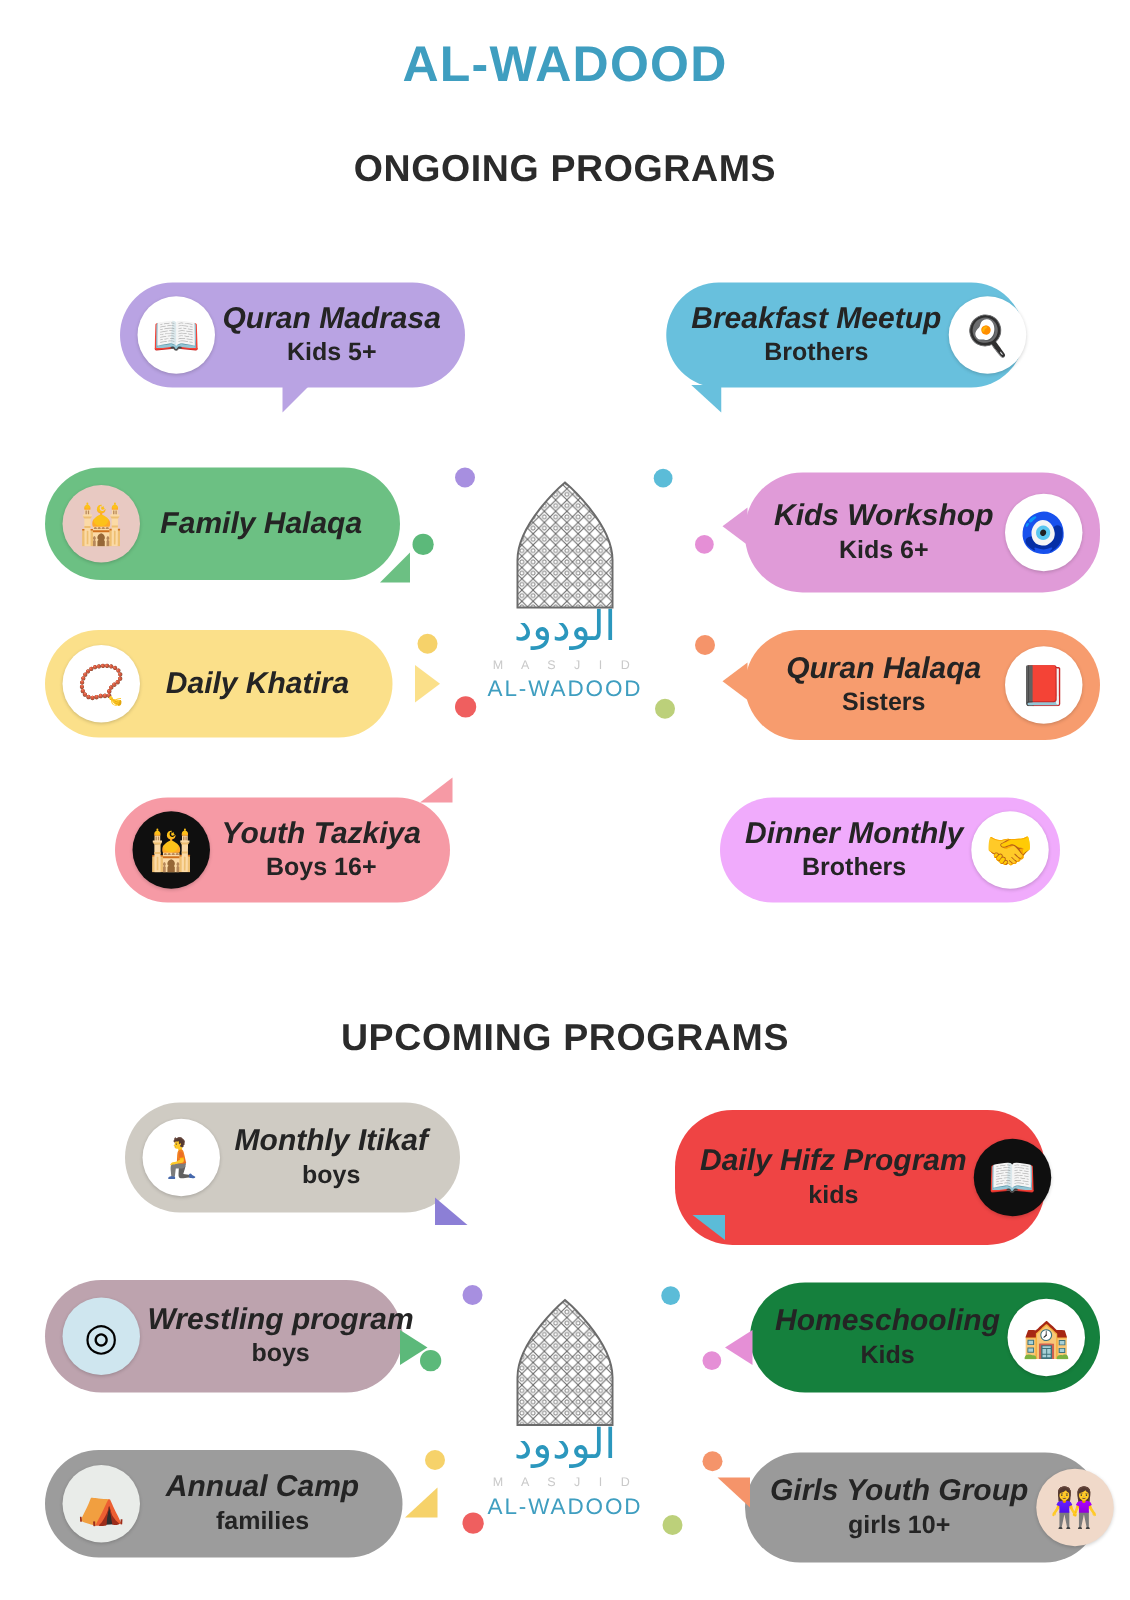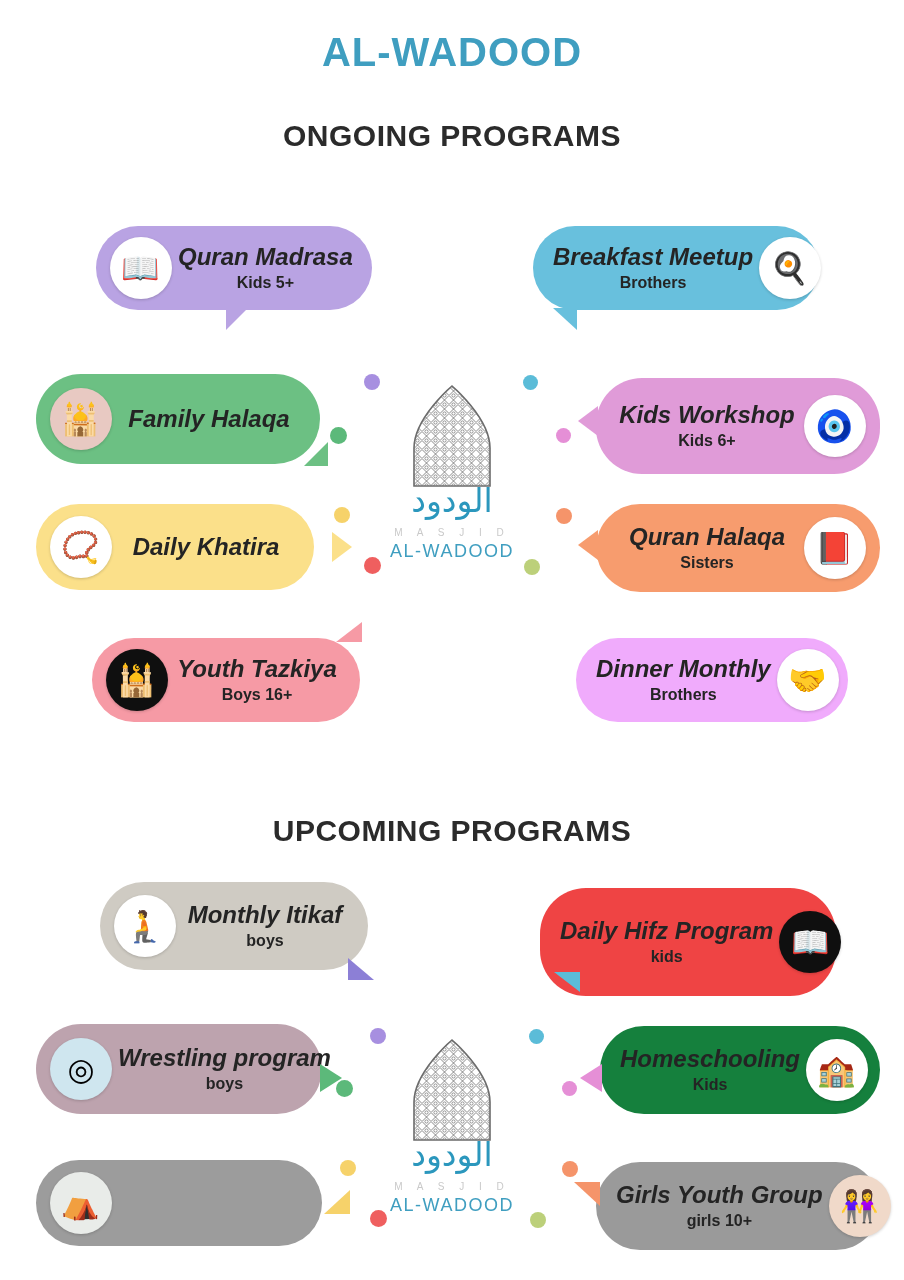--- a/index.html
+++ b/index.html
@@ -71,21 +71,21 @@
     align-items: center;
     border-radius: 46px;
     padding: 0 14px;
   }
   .bubble .txt { flex: 1; text-align: center; padding: 0 6px; }
   .bubble .title {
     font-size: 24px; font-weight: bold; color: #242424; line-height: 1.1;
     white-space: nowrap;
     font-style: italic;
   }
-  .bubble .sub { font-size: 16px; font-weight: bold; color: #242424; margin-top: 3px; }
+  .bubble .sub { font-size: 20px; font-weight: bold; color: #242424; margin-top: 3px; }
   .icon-circle {
     width: 62px; height: 62px; border-radius: 50%;
     background: #fff;
     display: flex; align-items: center; justify-content: center;
     font-size: 31px;
     flex: 0 0 62px;
     box-shadow: 0 1px 3px rgba(0,0,0,0.18);
     overflow: hidden;
   }
   .icon-circle.dark { background: #0f0f0f; color: #fff; }
@@ -252,20 +252,24 @@
     <div class="txt">
       <div class="title">Homeschooling</div>
       <div class="sub">Kids</div>
     </div>
     <div class="icon-circle">🏫</div>
     <div class="tail" style="left:-20px;top:38px;border-width:14px 22px 14px 0;border-color:transparent #e58fd6 transparent transparent;"></div>
   </div>
 
   <div class="bubble" style="left:36px;top:1130px;width:286px;height:86px;background:#9c9c9c;">
     <div class="icon-circle" style="background:#e9ece9;">⛺</div>
+    <div class="txt">
+      <div class="title">Annual Camp</div>
+      <div class="sub">families</div>
+    </div>
     <div class="tail" style="left:288px;top:30px;border-width:0 0 24px 26px;border-color:transparent transparent #f6d26a transparent;"></div>
   </div>
 
   <div class="bubble" style="left:596px;top:1132px;width:284px;height:88px;background:#9a9a9a;">
     <div class="txt">
       <div class="title">Girls Youth Group</div>
       <div class="sub">girls 10+</div>
     </div>
     <div class="icon-circle" style="background:#f0d9c9;">👭</div>
     <div class="tail" style="left:-22px;top:20px;border-width:0 26px 24px 0;border-color:transparent #f5946a transparent transparent;"></div>

